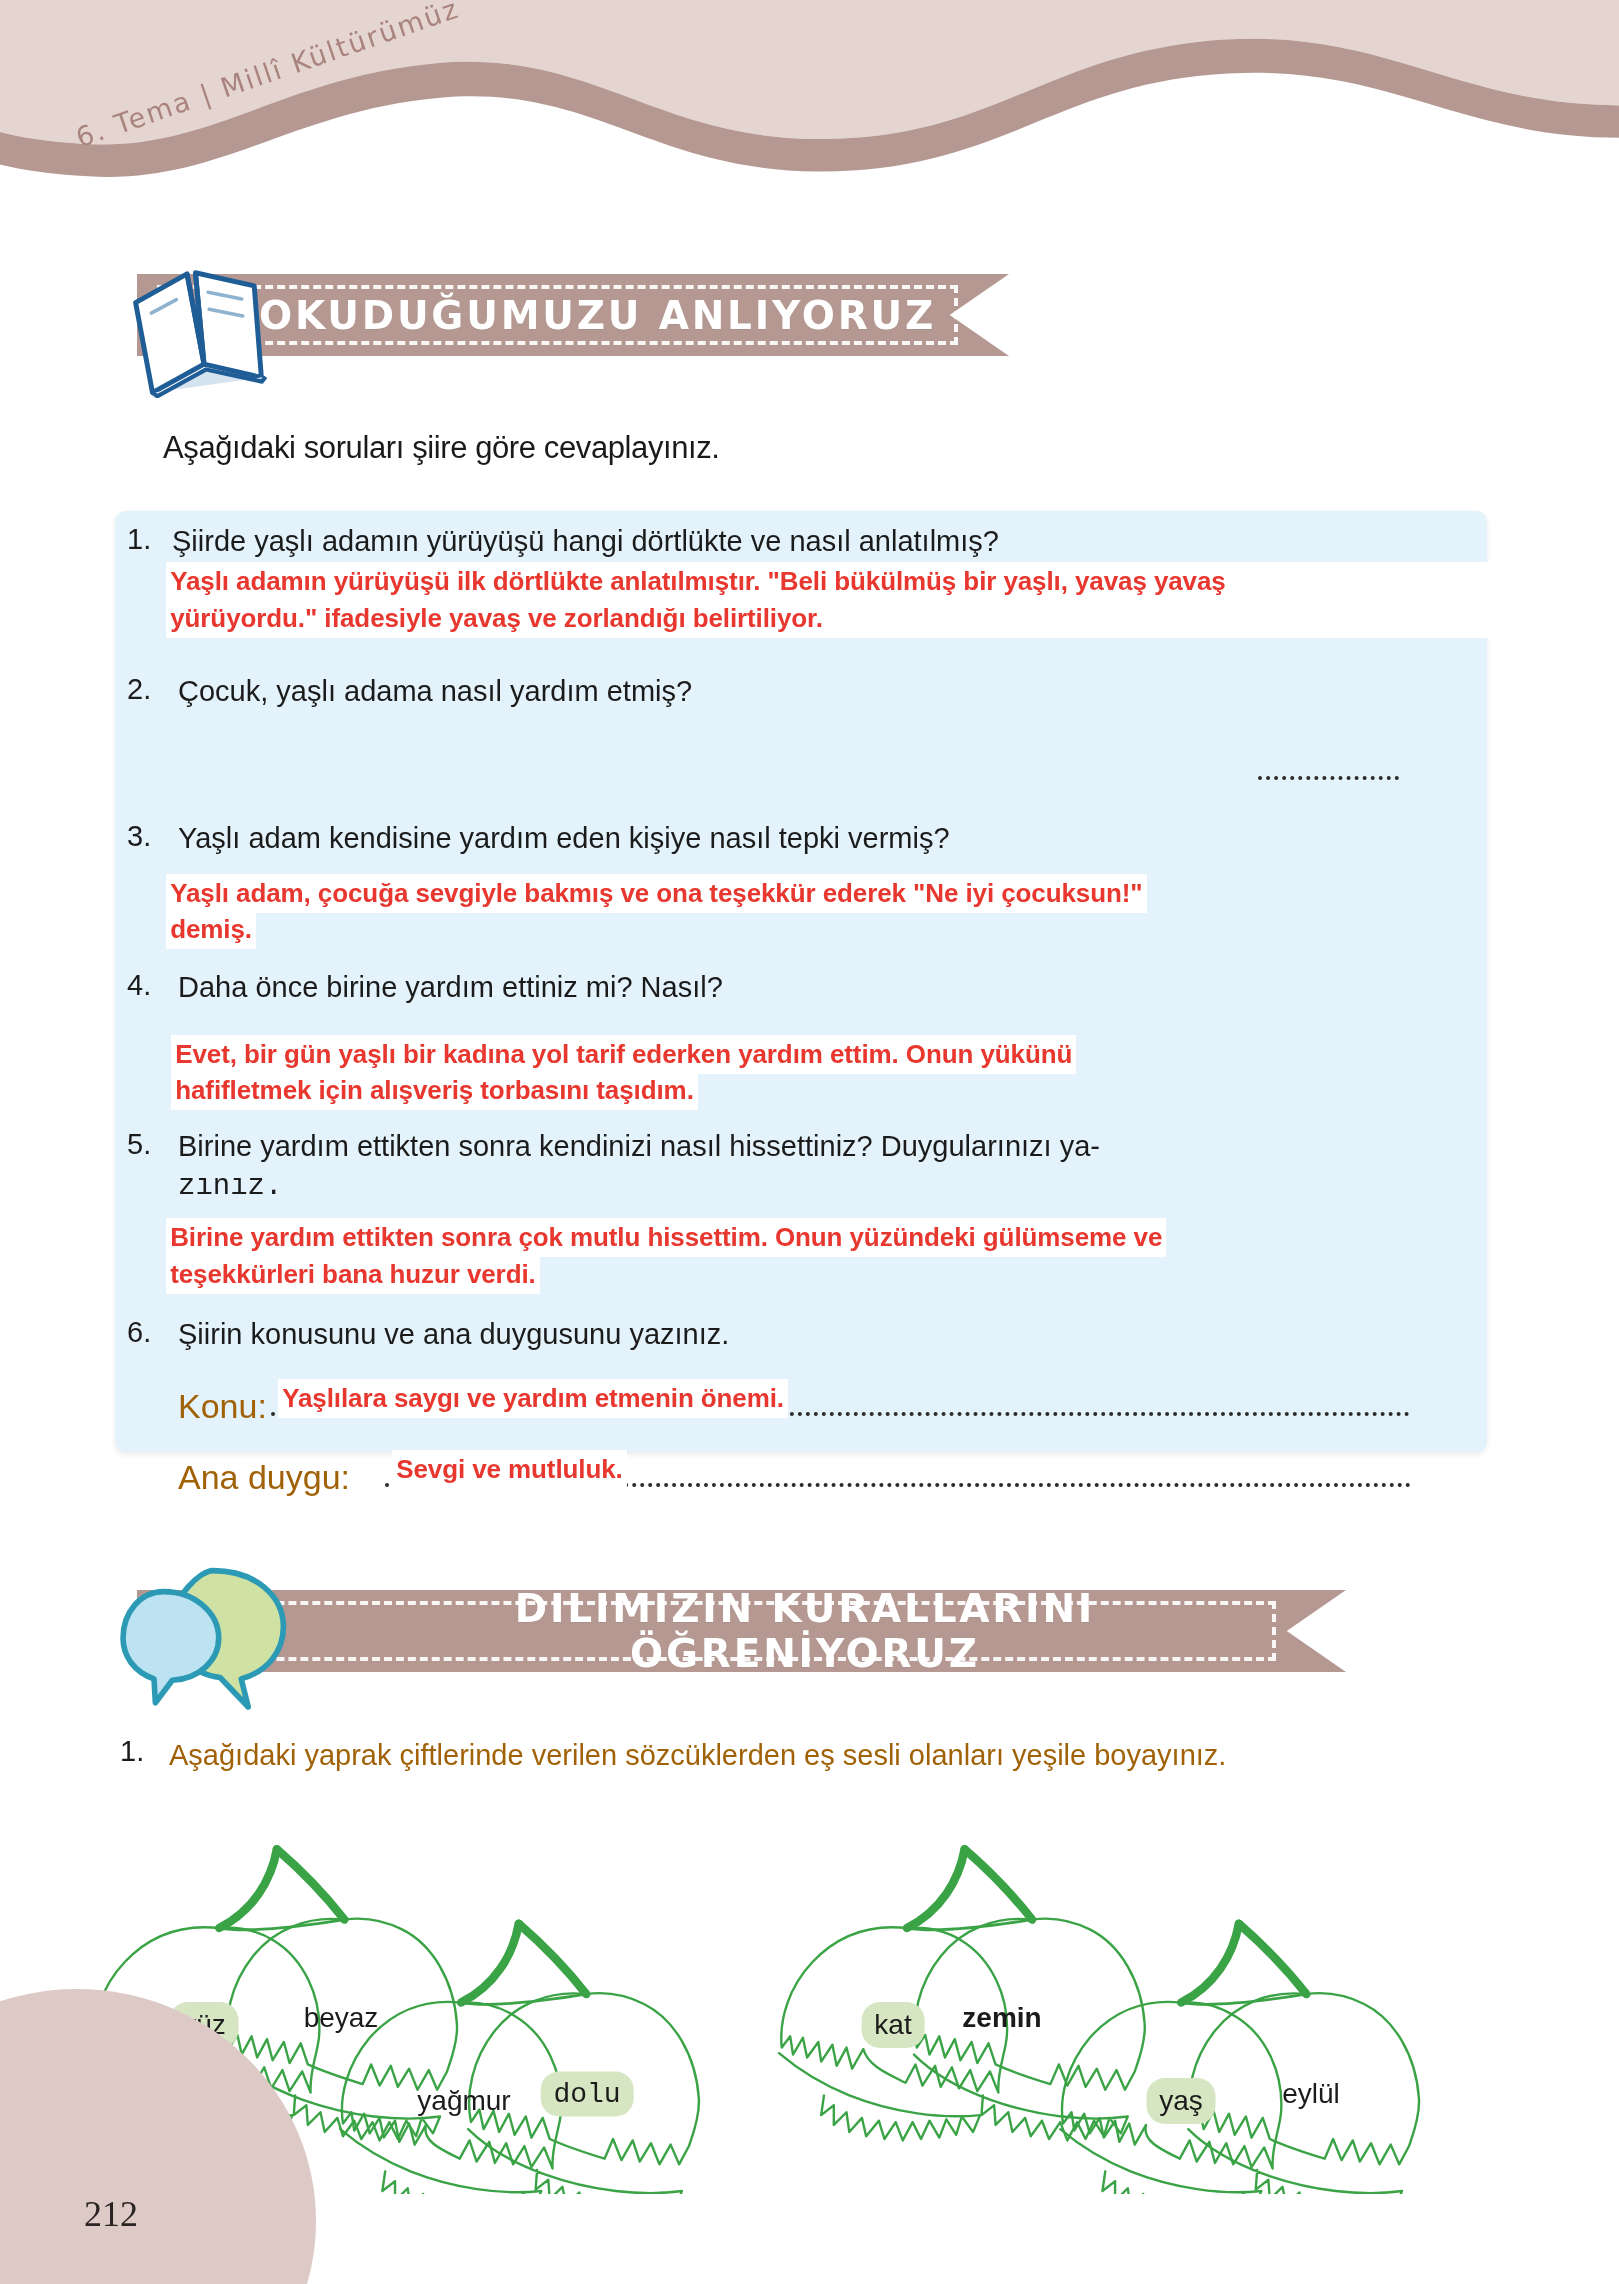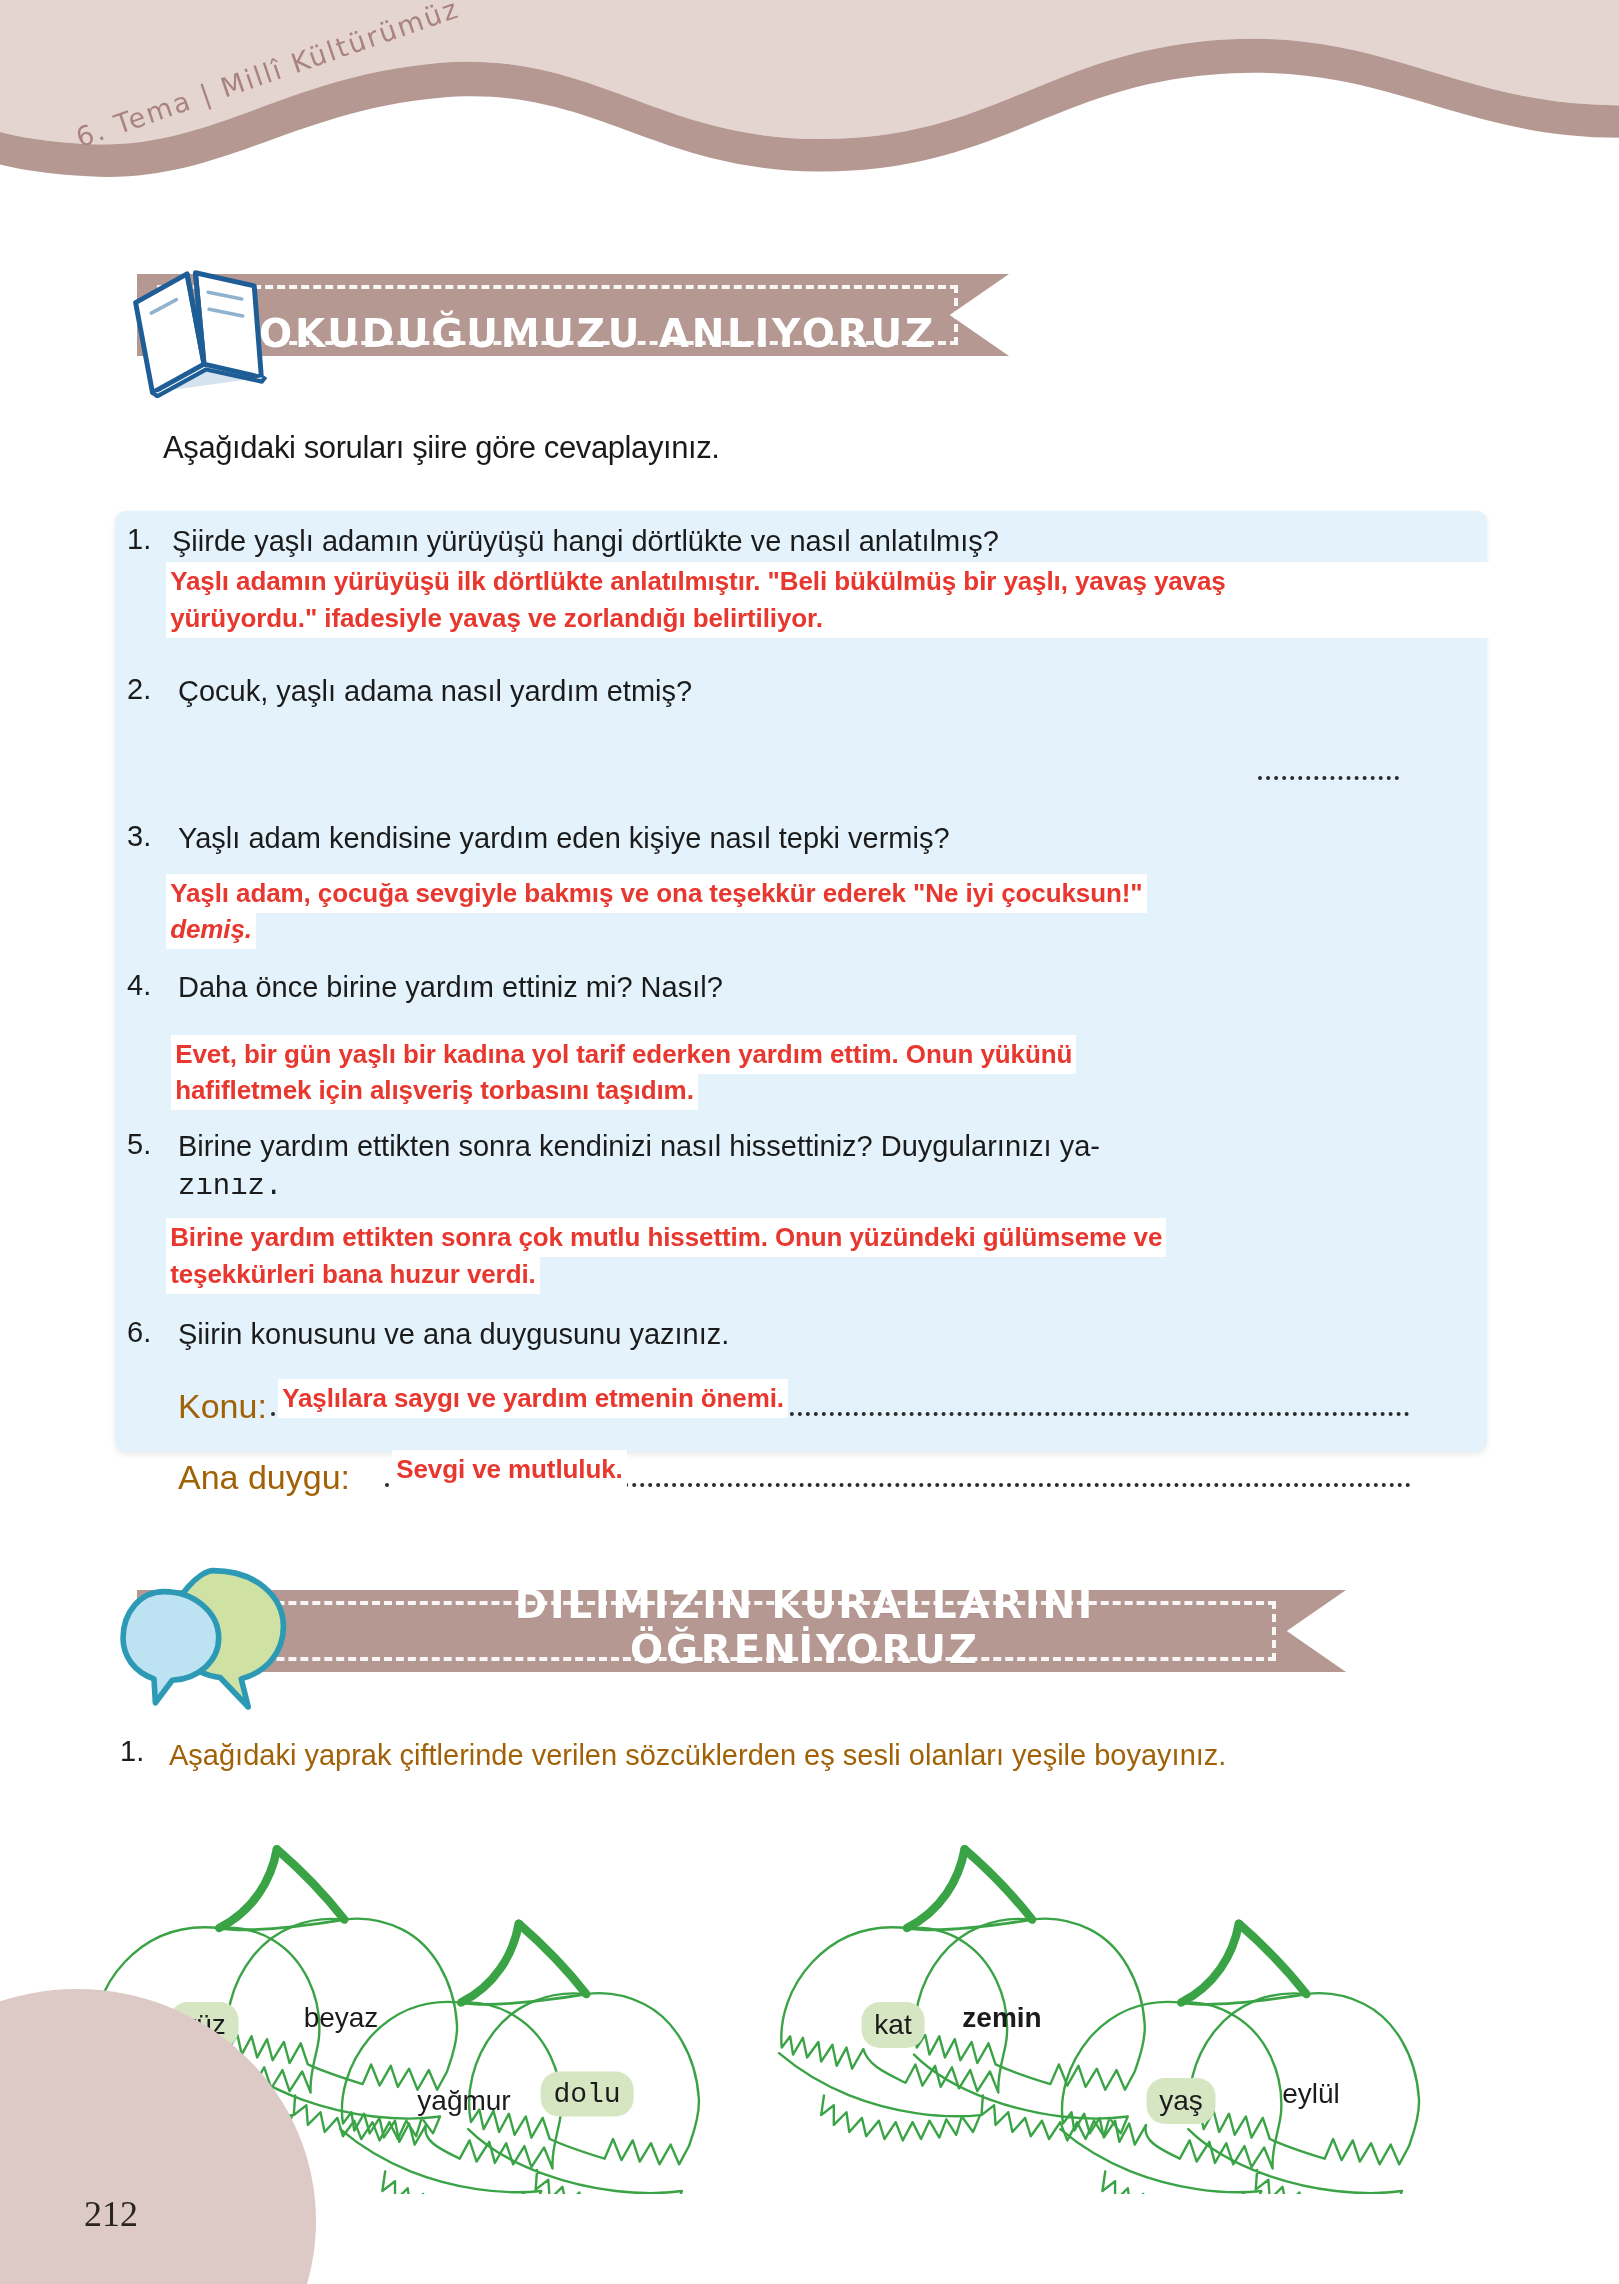--- a/index.html
+++ b/index.html
@@ -22,21 +22,21 @@
     color:#a9837d; font-size:27px; letter-spacing:2.1px;
     font-family:"DejaVu Sans", sans-serif; font-weight:400;
     white-space:nowrap;
   }
 
   
   .banner-row{position:absolute; display:flex; align-items:center;}
   .banner{
     position:relative; height:82px;
     background:#b59891;
-    display:flex; align-items:flex-end;
+    display:flex; align-items:center;
     box-shadow:4.2px 5.6px 7px rgba(0,0,0,.16);
   }
   .banner.b1{width:872px;}
   .banner.b2{width:1209px;}
   .banner-clip1{clip-path:polygon(0 0, 100% 0, 93.2% 50%, 100% 100%, 0 100%);}
   .banner-clip2{clip-path:polygon(0 0, 100% 0, 95.1% 50%, 100% 100%, 0 100%);}
   .banner-dash{
     position:absolute; left:19.7px; top:11.2px; right:51px; bottom:11.2px;
     border:4.2px dashed rgba(255,255,255,.92);
     pointer-events:none;
@@ -159,21 +159,21 @@
   <div class="ans" style="left:166px; top:562px; width:1318px;">Yaşlı adamın yürüyüşü ilk dörtlükte anlatılmıştır. "Beli bükülmüş bir yaşlı, yavaş yavaş</div>
   <div class="ans" style="left:166px; top:599px; width:1318px;">yürüyordu." ifadesiyle yavaş ve zorlandığı belirtiliyor.</div>
 
   <div class="qnum" style="left:127px; top:673px;">2.</div>
   <div class="qtext" style="left:178px; top:673px; width:1265px;">Çocuk, yaşlı adama nasıl yardım etmiş?</div>
   <div class="dots" style="left:1258px; top:776px; width:141px;"></div>
 
   <div class="qnum" style="left:127px; top:820px;">3.</div>
   <div class="qtext" style="left:178px; top:820px; width:1265px;">Yaşlı adam kendisine yardım eden kişiye nasıl tepki vermiş?</div>
   <div class="ans" style="left:166px; top:874px;">Yaşlı adam, çocuğa sevgiyle bakmış ve ona teşekkür ederek "Ne iyi çocuksun!"</div>
-  <div class="ans" style="left:166px; top:910px;font-style:italic;">demiş.</div>
+  <div class="ans" style="left:166px; top:910px;">demiş.</div>
 
   <div class="qnum" style="left:127px; top:969px;">4.</div>
   <div class="qtext" style="left:178px; top:969px; width:1265px;">Daha önce birine yardım ettiniz mi? Nasıl?</div>
   <div class="ans" style="left:171px; top:1035px;">Evet, bir gün yaşlı bir kadına yol tarif ederken yardım ettim. Onun yükünü</div>
   <div class="ans" style="left:171px; top:1071px;">hafifletmek için alışveriş torbasını taşıdım.</div>
 
   <div class="qnum" style="left:127px; top:1128px;">5.</div>
   <div class="qtext" style="left:178px; top:1128px; width:1294px;">Birine yardım ettikten sonra kendinizi nasıl hissettiniz? Duygularınızı ya-</div>
   <div class="qtext" style="left:178px; top:1168px;font-family:Liberation Mono, monospace;">zınız.</div>
   <div class="ans" style="left:166px; top:1218px;">Birine yardım ettikten sonra çok mutlu hissettim. Onun yüzündeki gülümseme ve</div>

